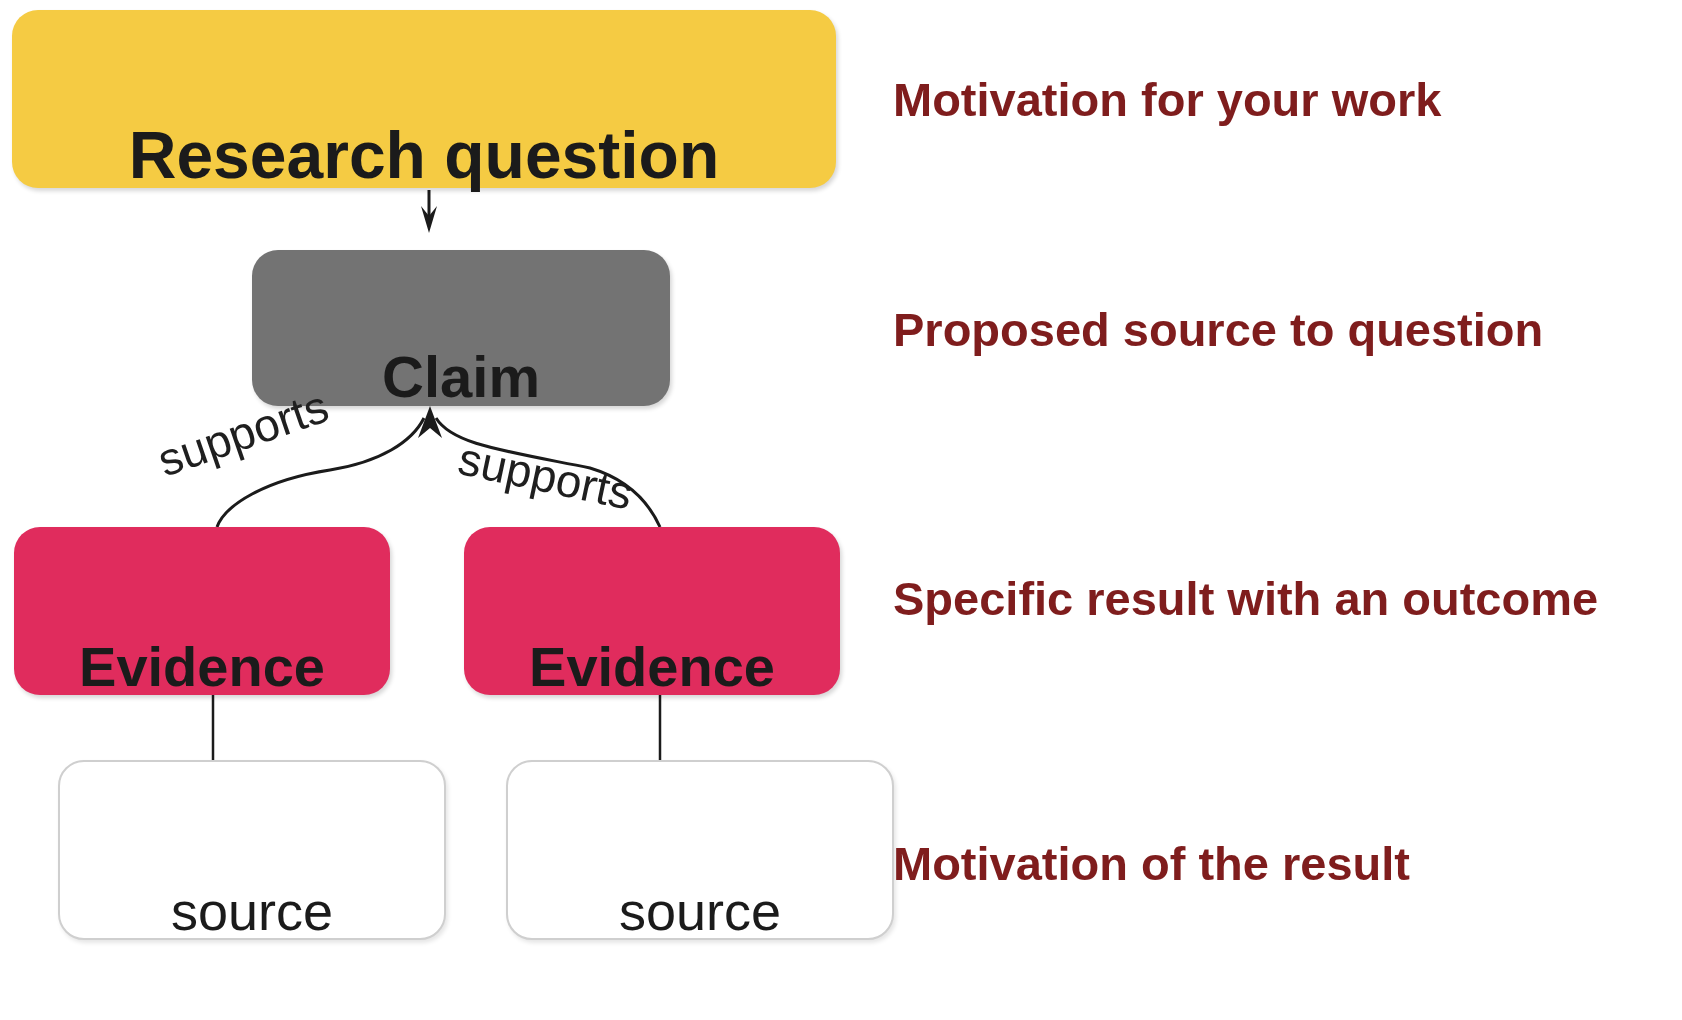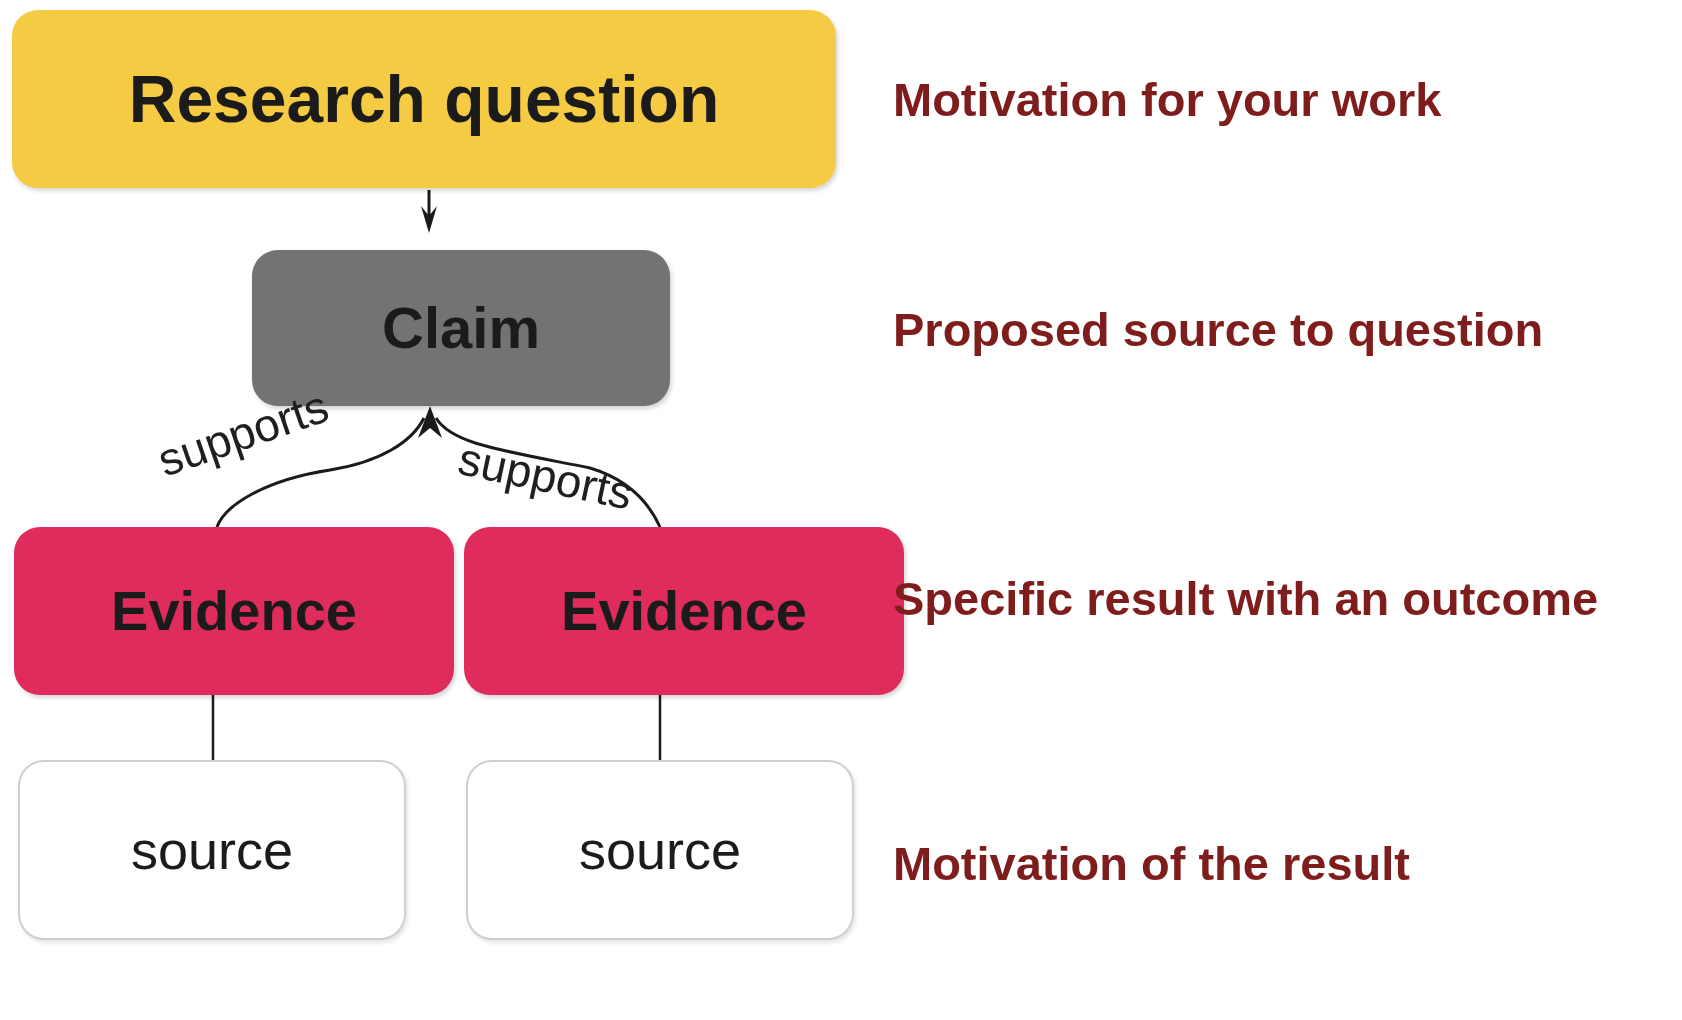--- a/index.html
+++ b/index.html
@@ -14,21 +14,21 @@
     position: relative;
     width: 1682px;
     height: 1020px;
     background: #ffffff;
     overflow: hidden;
   }
 
   .node {
     position: absolute;
     display: flex;
-    align-items: center;
+    align-items: flex-end;
     justify-content: center;
     box-sizing: border-box;
     border-radius: 26px;
     box-shadow: 2px 3px 4px rgba(0,0,0,0.16);
     color: #1b1b1b;
     text-align: center;
     line-height: 1;
   }
 
   .node-research {
@@ -46,38 +46,39 @@
     top: 250px;
     width: 418px;
     height: 156px;
     background: #737373;
     font-size: 58px;
     font-weight: bold;
   }
 
   .node-evidence {
     top: 527px;
-    width: 440px;
+    width: 376px;
     height: 168px;
     background: #E02C5D;
     font-size: 56px;
     font-weight: bold;
   }
   .node-evidence-left  { left: 14px; }
   .node-evidence-right { left: 464px; }
 
   .node-source {
     top: 760px;
     width: 388px;
     height: 180px;
     background: #ffffff;
     border: 2px solid #cfcfcf;
     font-size: 54px;
     font-weight: normal;
     box-shadow: 2px 3px 4px rgba(0,0,0,0.10);
+    margin-left: 40px;
   }
   .node-source-left  { left: 18px; }
   .node-source-right { left: 466px; }
 
   .caption {
     position: absolute;
     font-size: 47px;
     font-weight: bold;
     color: #7f1d1d;
     white-space: nowrap;

